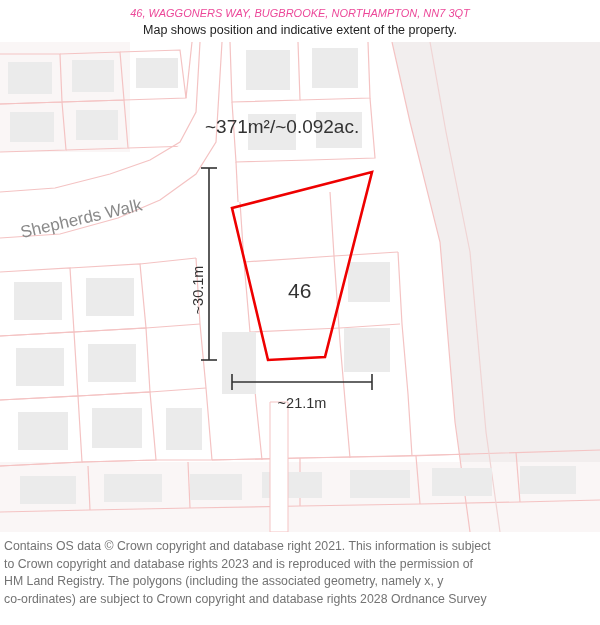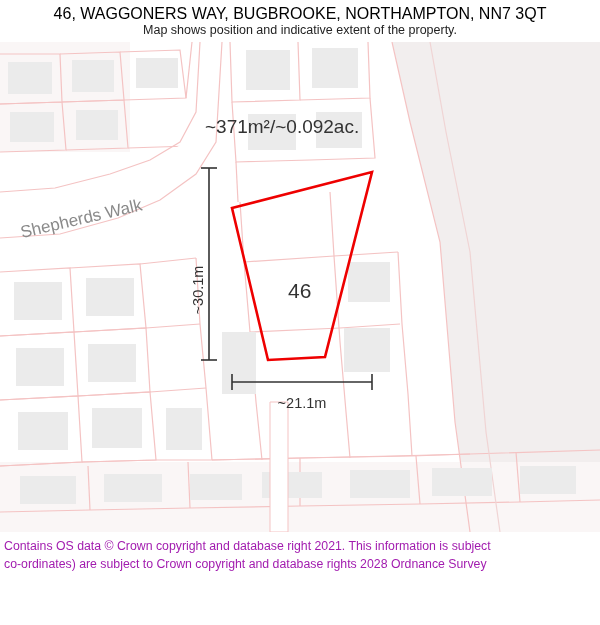--- a/index.html
+++ b/index.html
@@ -24,23 +24,24 @@
     position: absolute;
     top: 0;
     left: 0;
     width: 600px;
     height: 42px;
     text-align: center;
     padding-top: 5px;
     box-sizing: border-box;
   }
   .header .title {
-    font-size: 16px;
-    color: #000000;
+    font-size: 11px;
+    color: #ec4899;
     line-height: 17px;
+    font-style: italic;
   }
   .header .subtitle {
     font-size: 12.5px;
     color: #222222;
     line-height: 17px;
   }
   
   .map {
     position: absolute;
     top: 42px;
@@ -56,21 +57,21 @@
   
   .footer {
     position: absolute;
     top: 534px;
     left: 0;
     width: 600px;
     padding: 4px 4px 0 4px;
     box-sizing: border-box;
     font-size: 12.3px;
     line-height: 17.5px;
-    color: #a21caf;
+    color: #737373;
   }
   .footer p {
     margin: 0;
   }
 </style>
 </head>
 <body>
 
 <div class="page">
 
@@ -194,16 +195,18 @@
       </g>
       <text x="302" y="366" font-family="Liberation Sans, sans-serif" font-size="14.5" fill="#333333" text-anchor="middle">~21.1m</text>
 
       <text x="205" y="91" font-family="Liberation Sans, sans-serif" font-size="19" fill="#333333">~371m²/~0.092ac.</text>
 
     </svg>
   </div>
 
   <div class="footer">
     <p>Contains OS data © Crown copyright and database right 2021. This information is subject</p>
+    <p>to Crown copyright and database rights 2023 and is reproduced with the permission of</p>
+    <p>HM Land Registry. The polygons (including the associated geometry, namely x, y</p>
     <p>co-ordinates) are subject to Crown copyright and database rights 2028 Ordnance Survey</p>
   </div>
 
 </div>
 
 </body></html>

